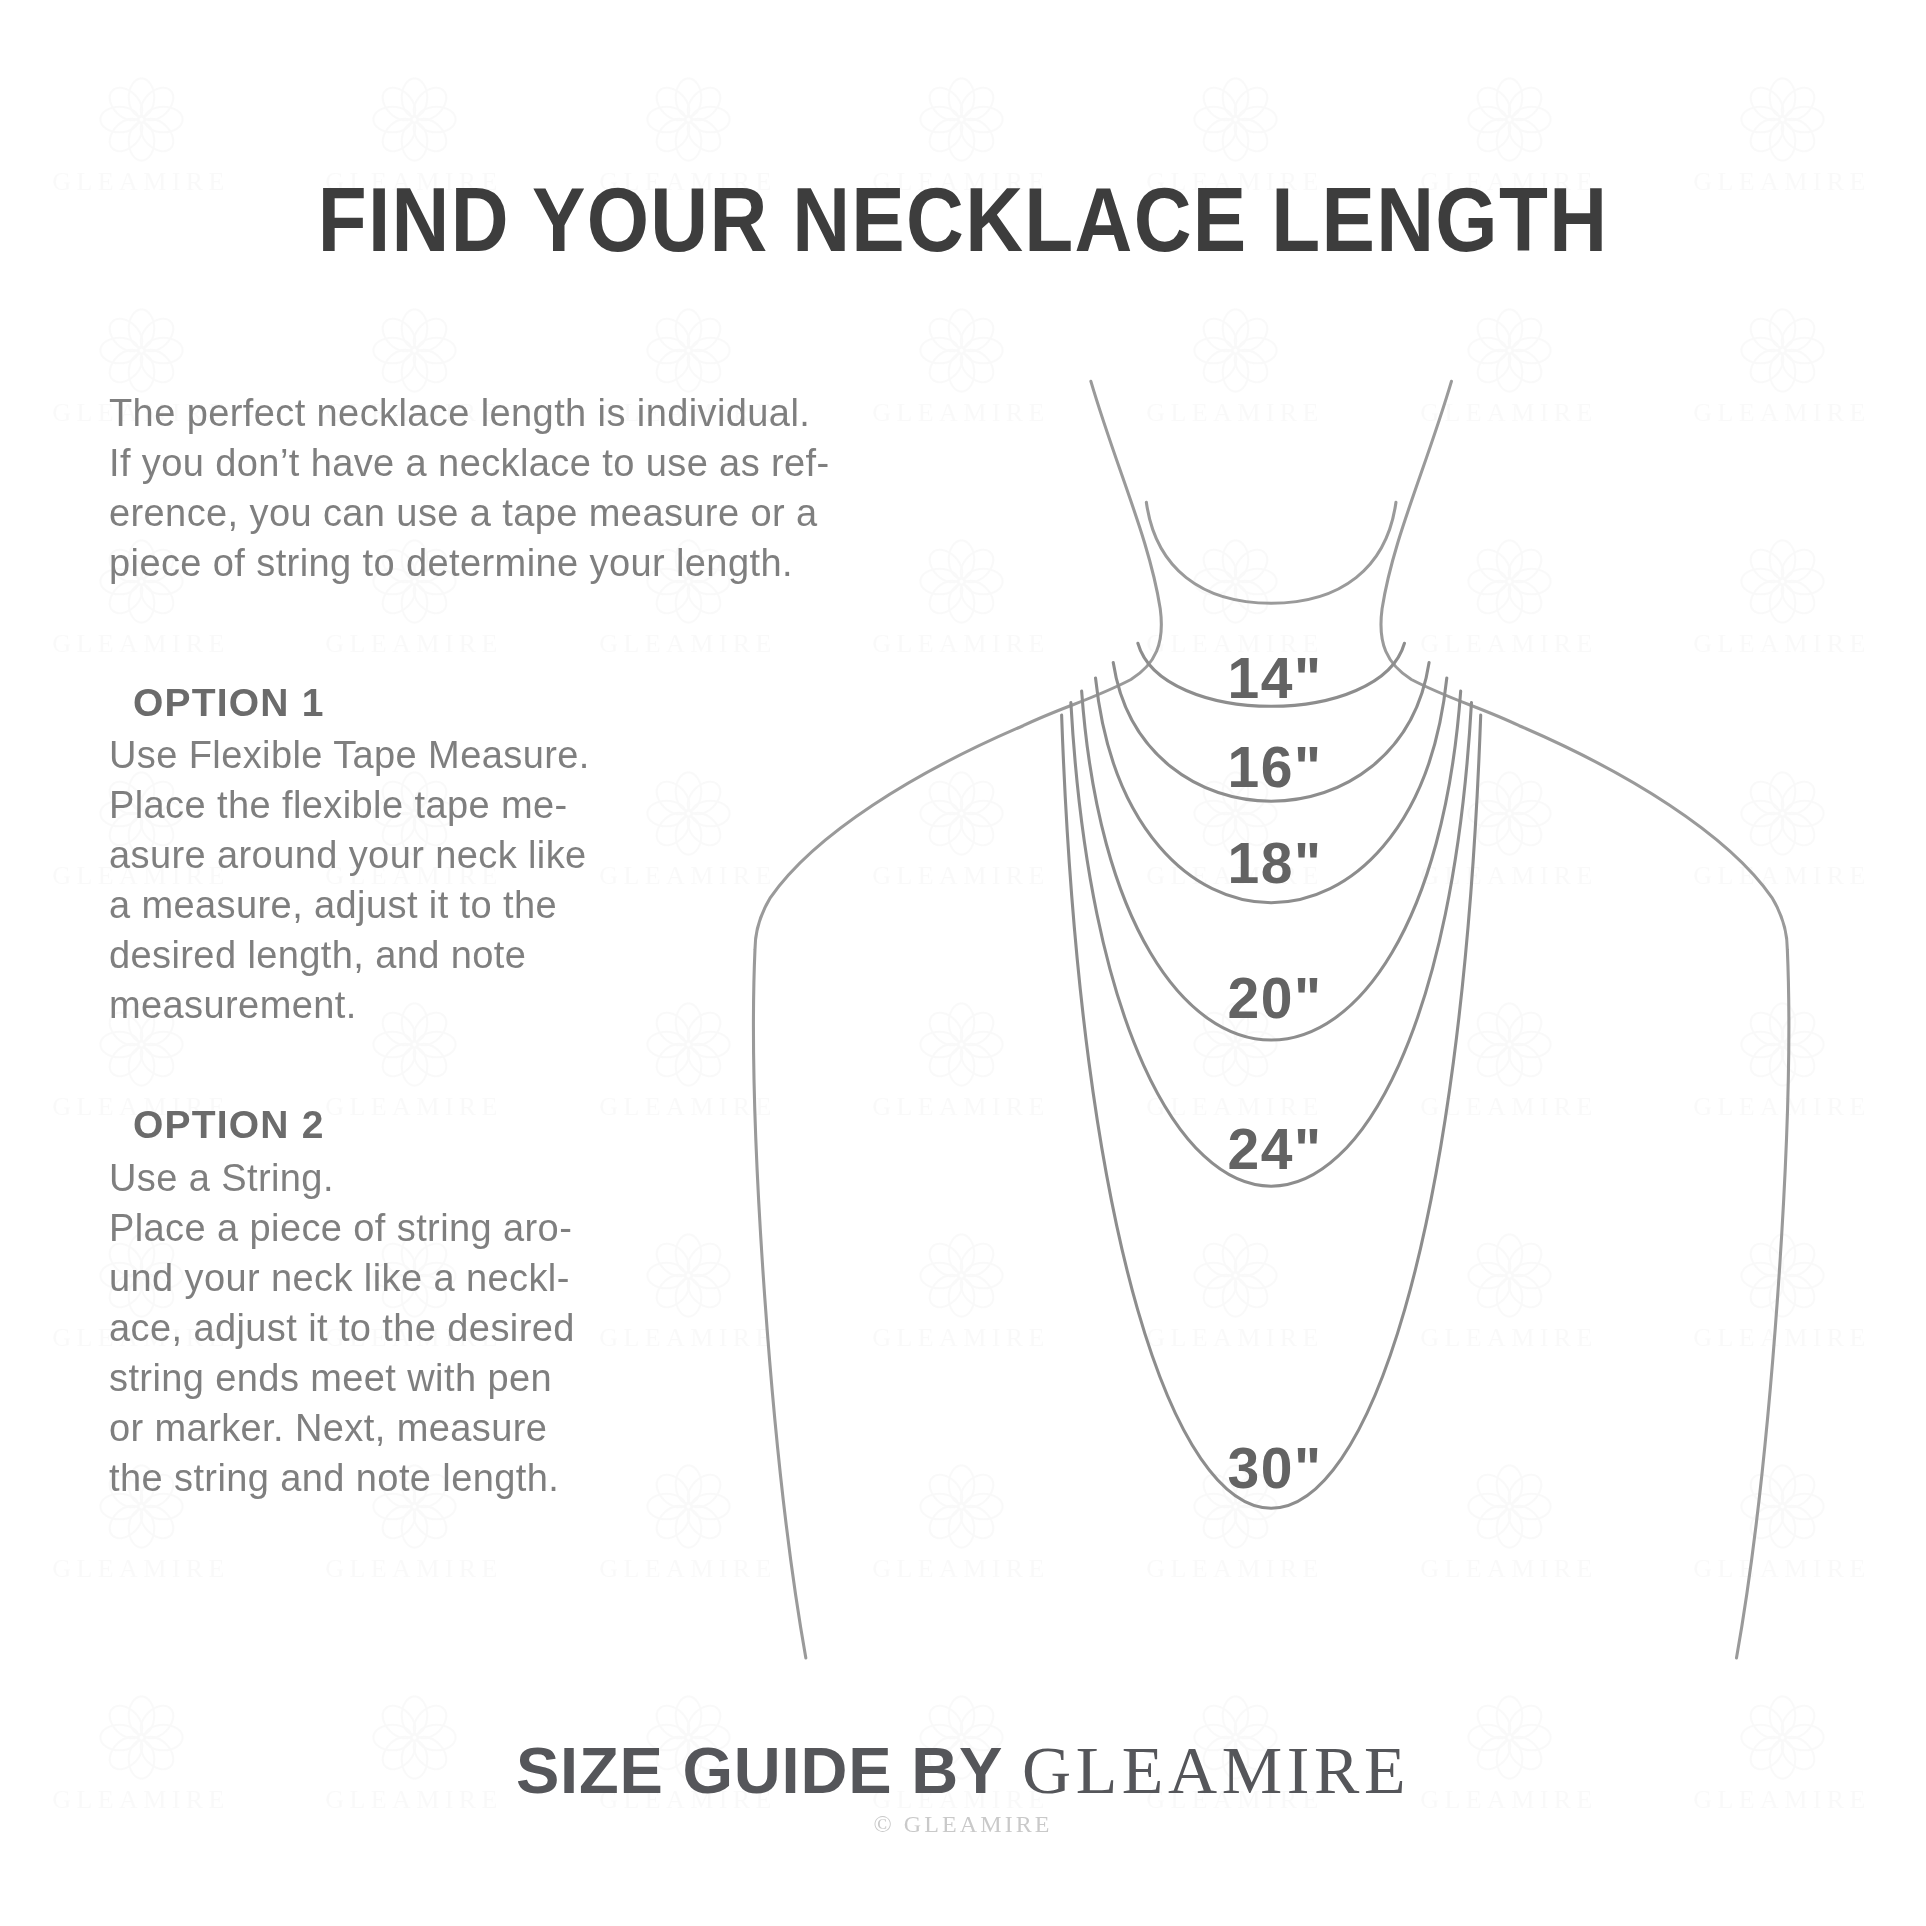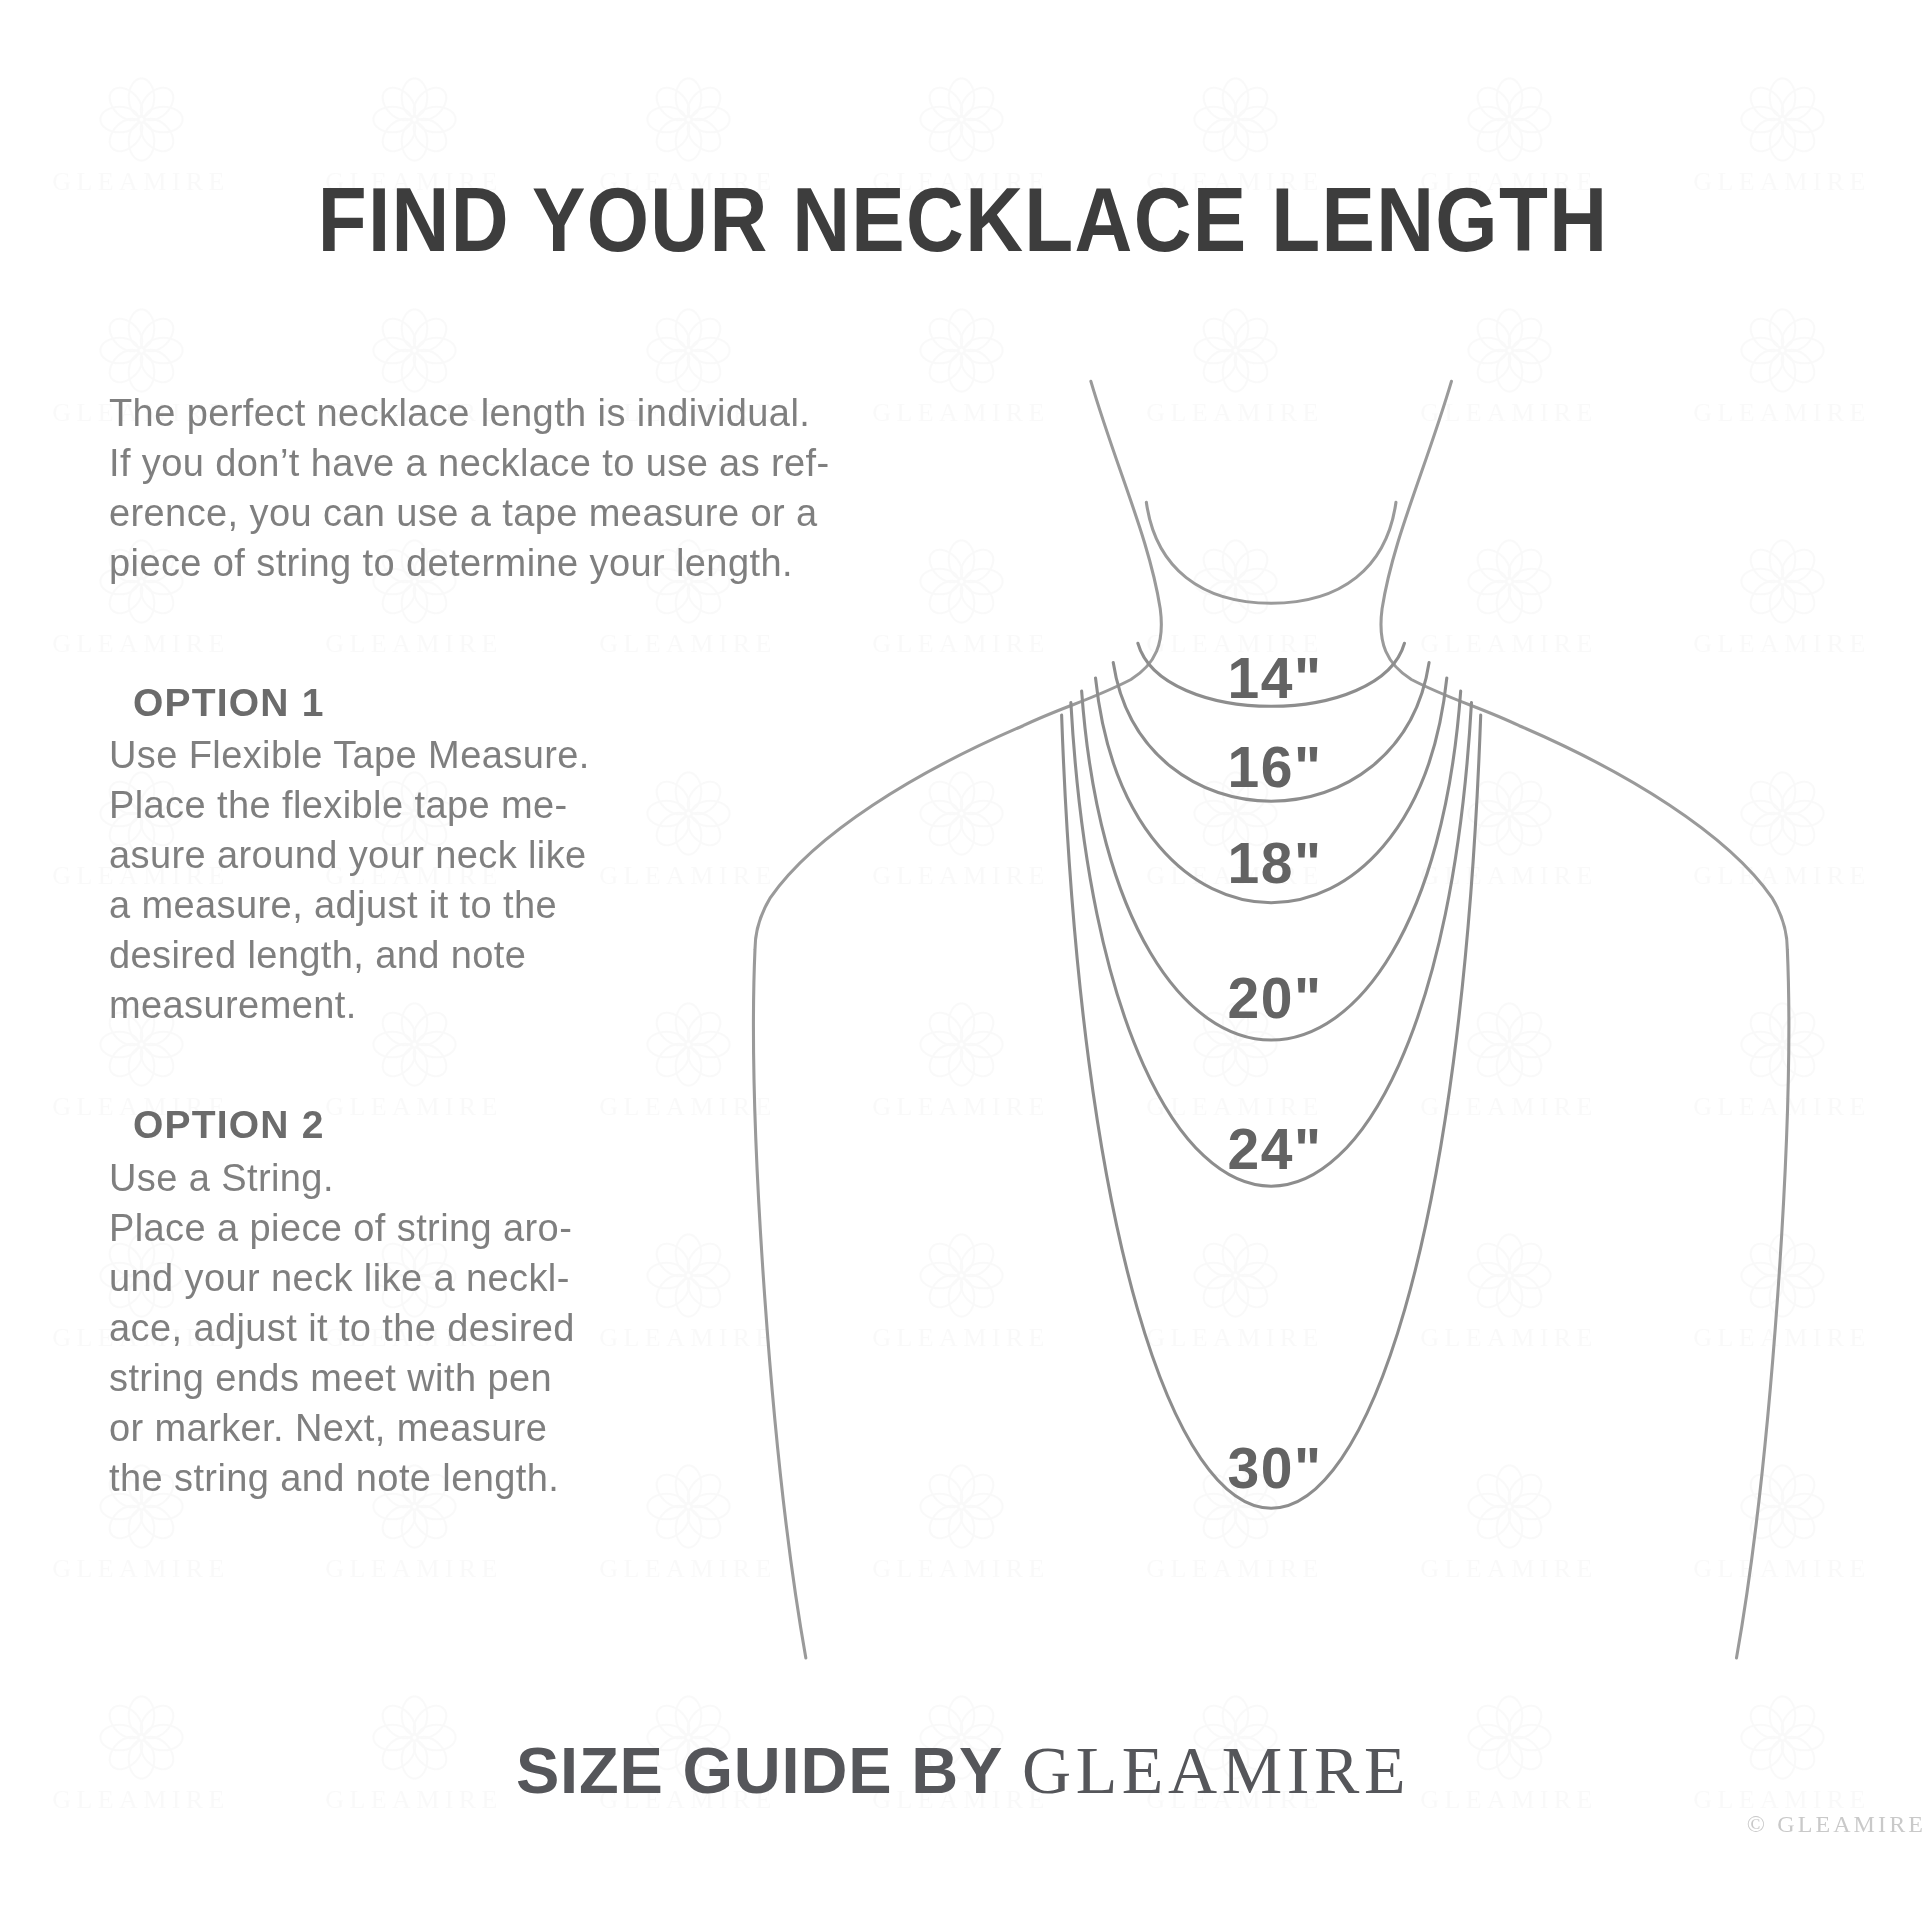--- a/index.html
+++ b/index.html
@@ -48,21 +48,21 @@
     letter-spacing:1.5px; white-space:nowrap;
   }
   
   .footer {
     position:absolute; top:1731px; left:0; width:1926px; text-align:center;
     white-space:nowrap; color:var(--c-footer,#55565a);
   }
   .footer-prefix { font-size:65px; font-weight:700; letter-spacing:0.8px; }
   .footer-brand  { font-family:"Liberation Serif", serif; font-size:68px; letter-spacing:4.6px; }
   .copyright {
-    position:absolute; top:1811px; left:0; width:1926px; text-align:right;
+    position:absolute; top:1811px; left:0; width:1926px; text-align:center;
     font-family:"Liberation Serif", serif; font-size:24px; letter-spacing:3.1px;
     color:var(--c-copyright,#c9c9c9);
   }
 </style>
 </head>
 <body>
 
 <div class="page">
 
   <div class="wm-layer">

